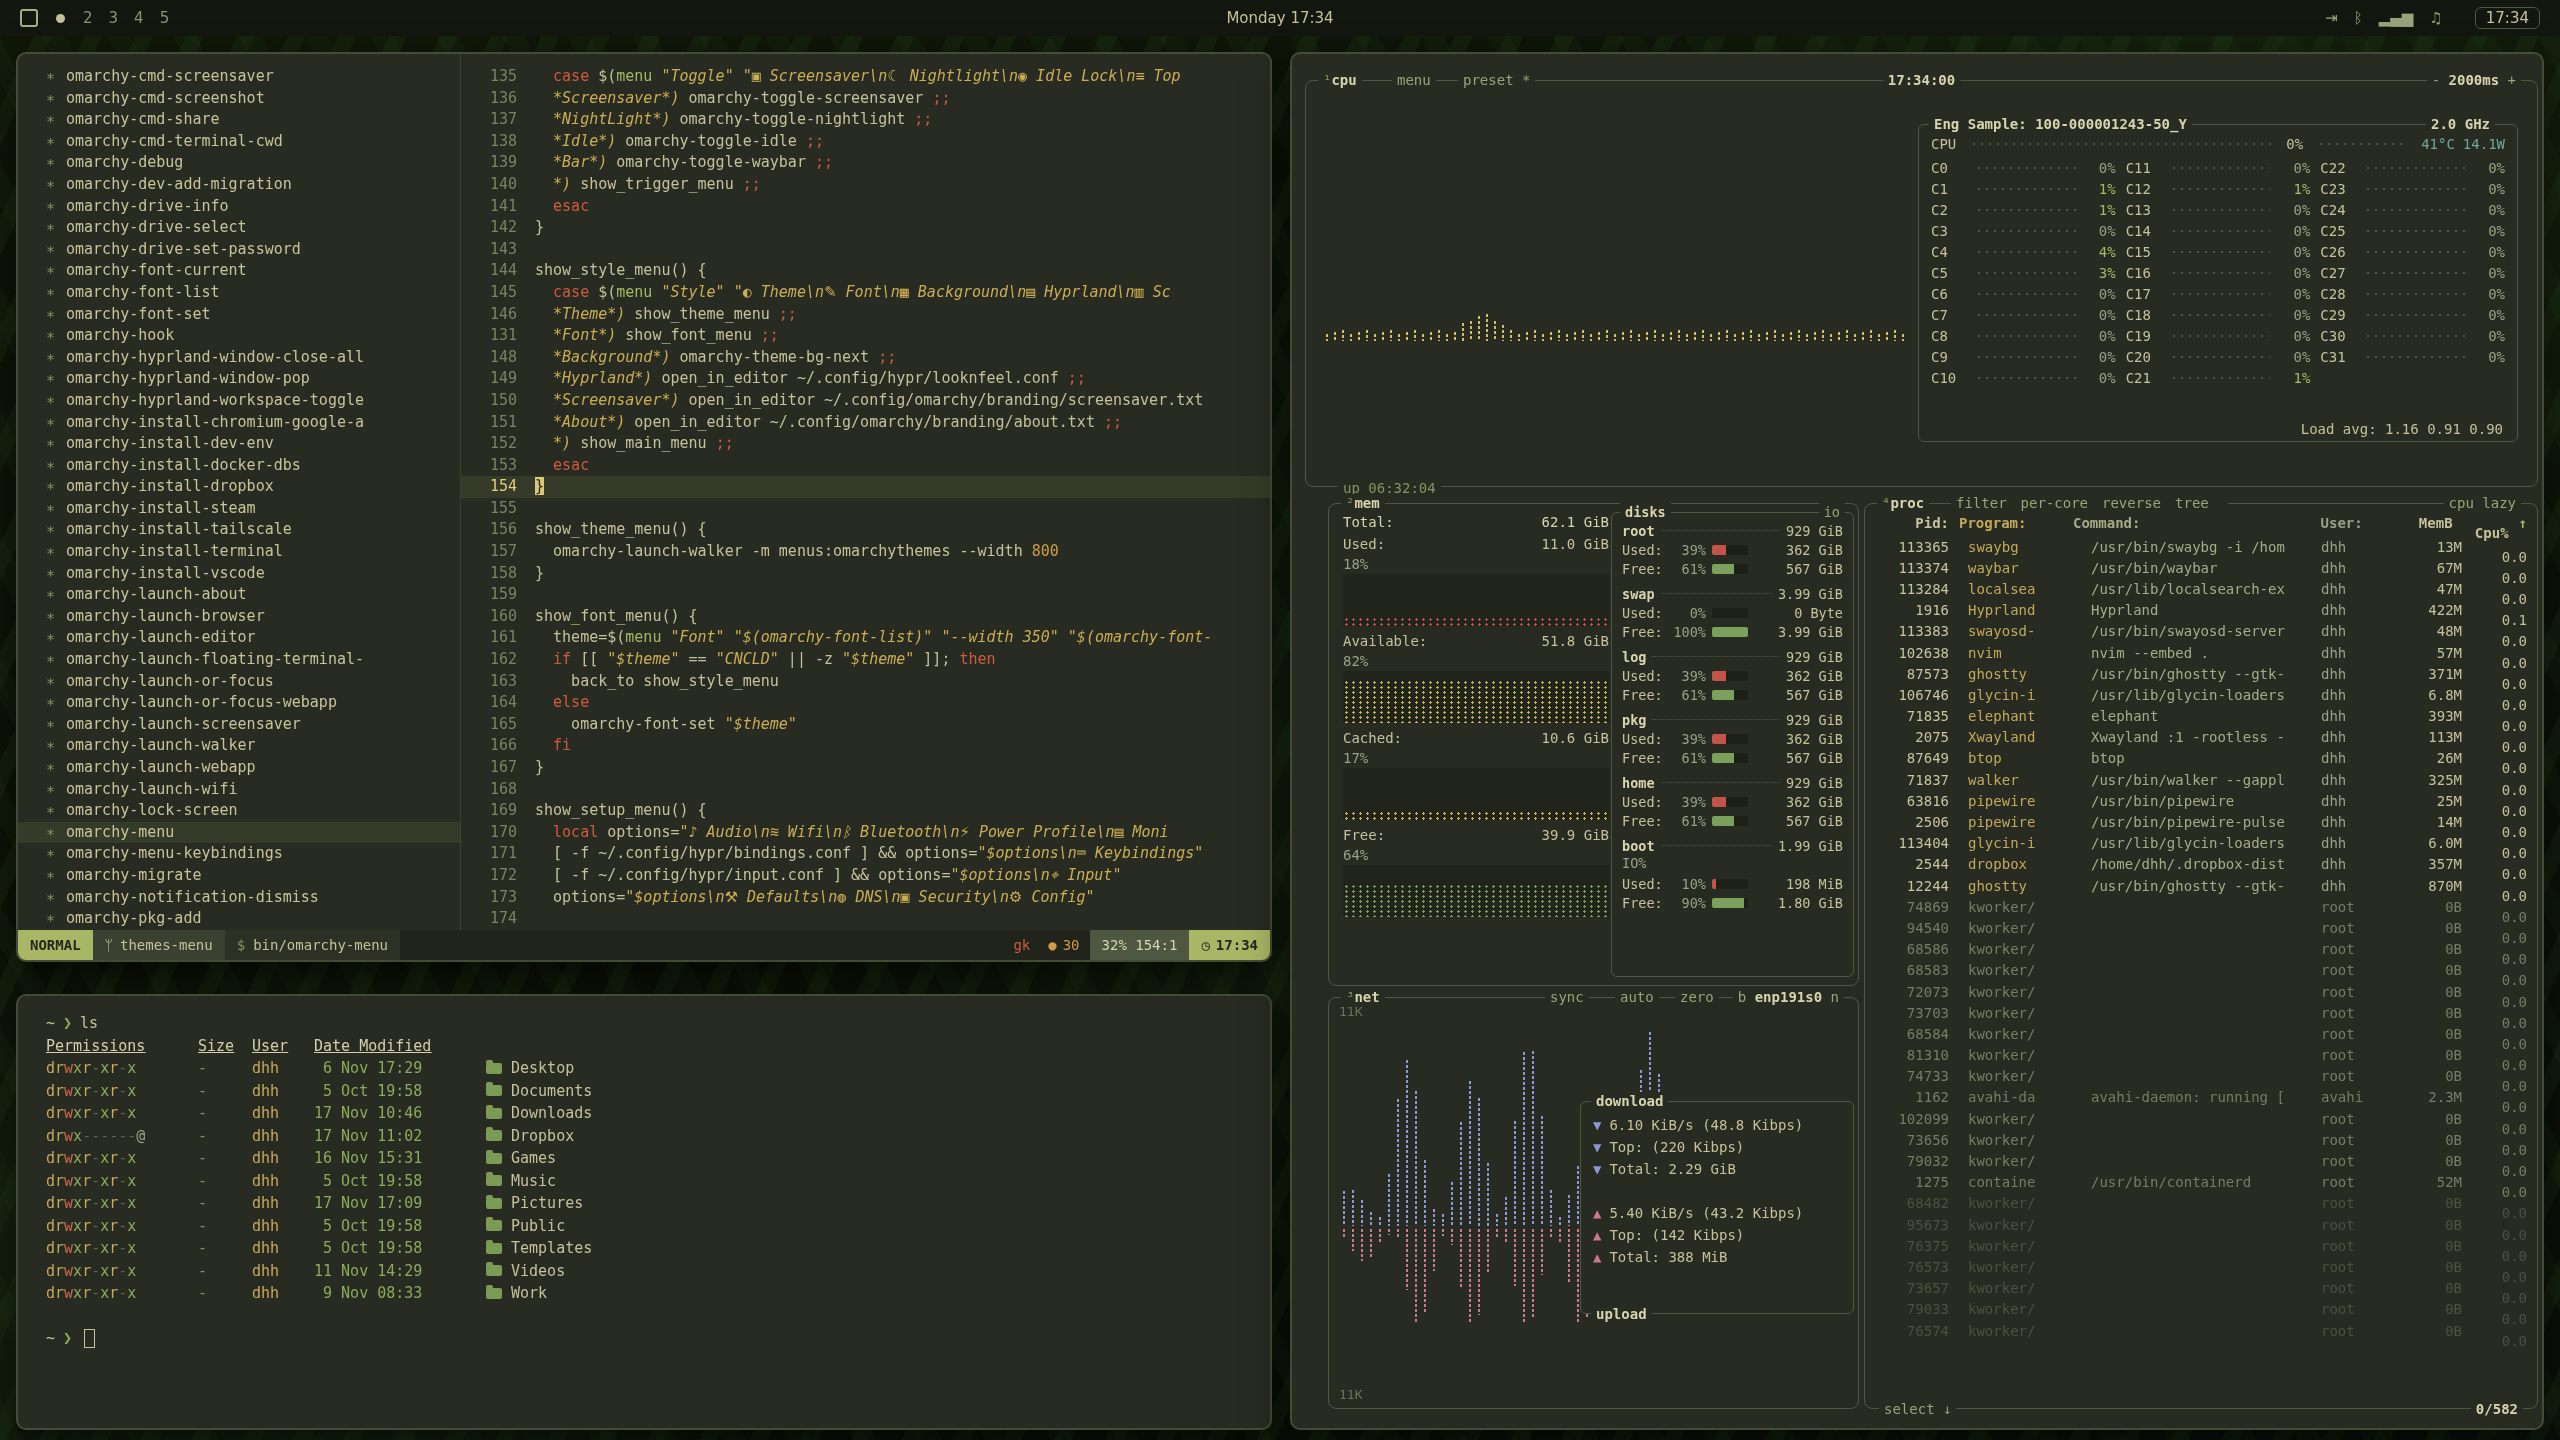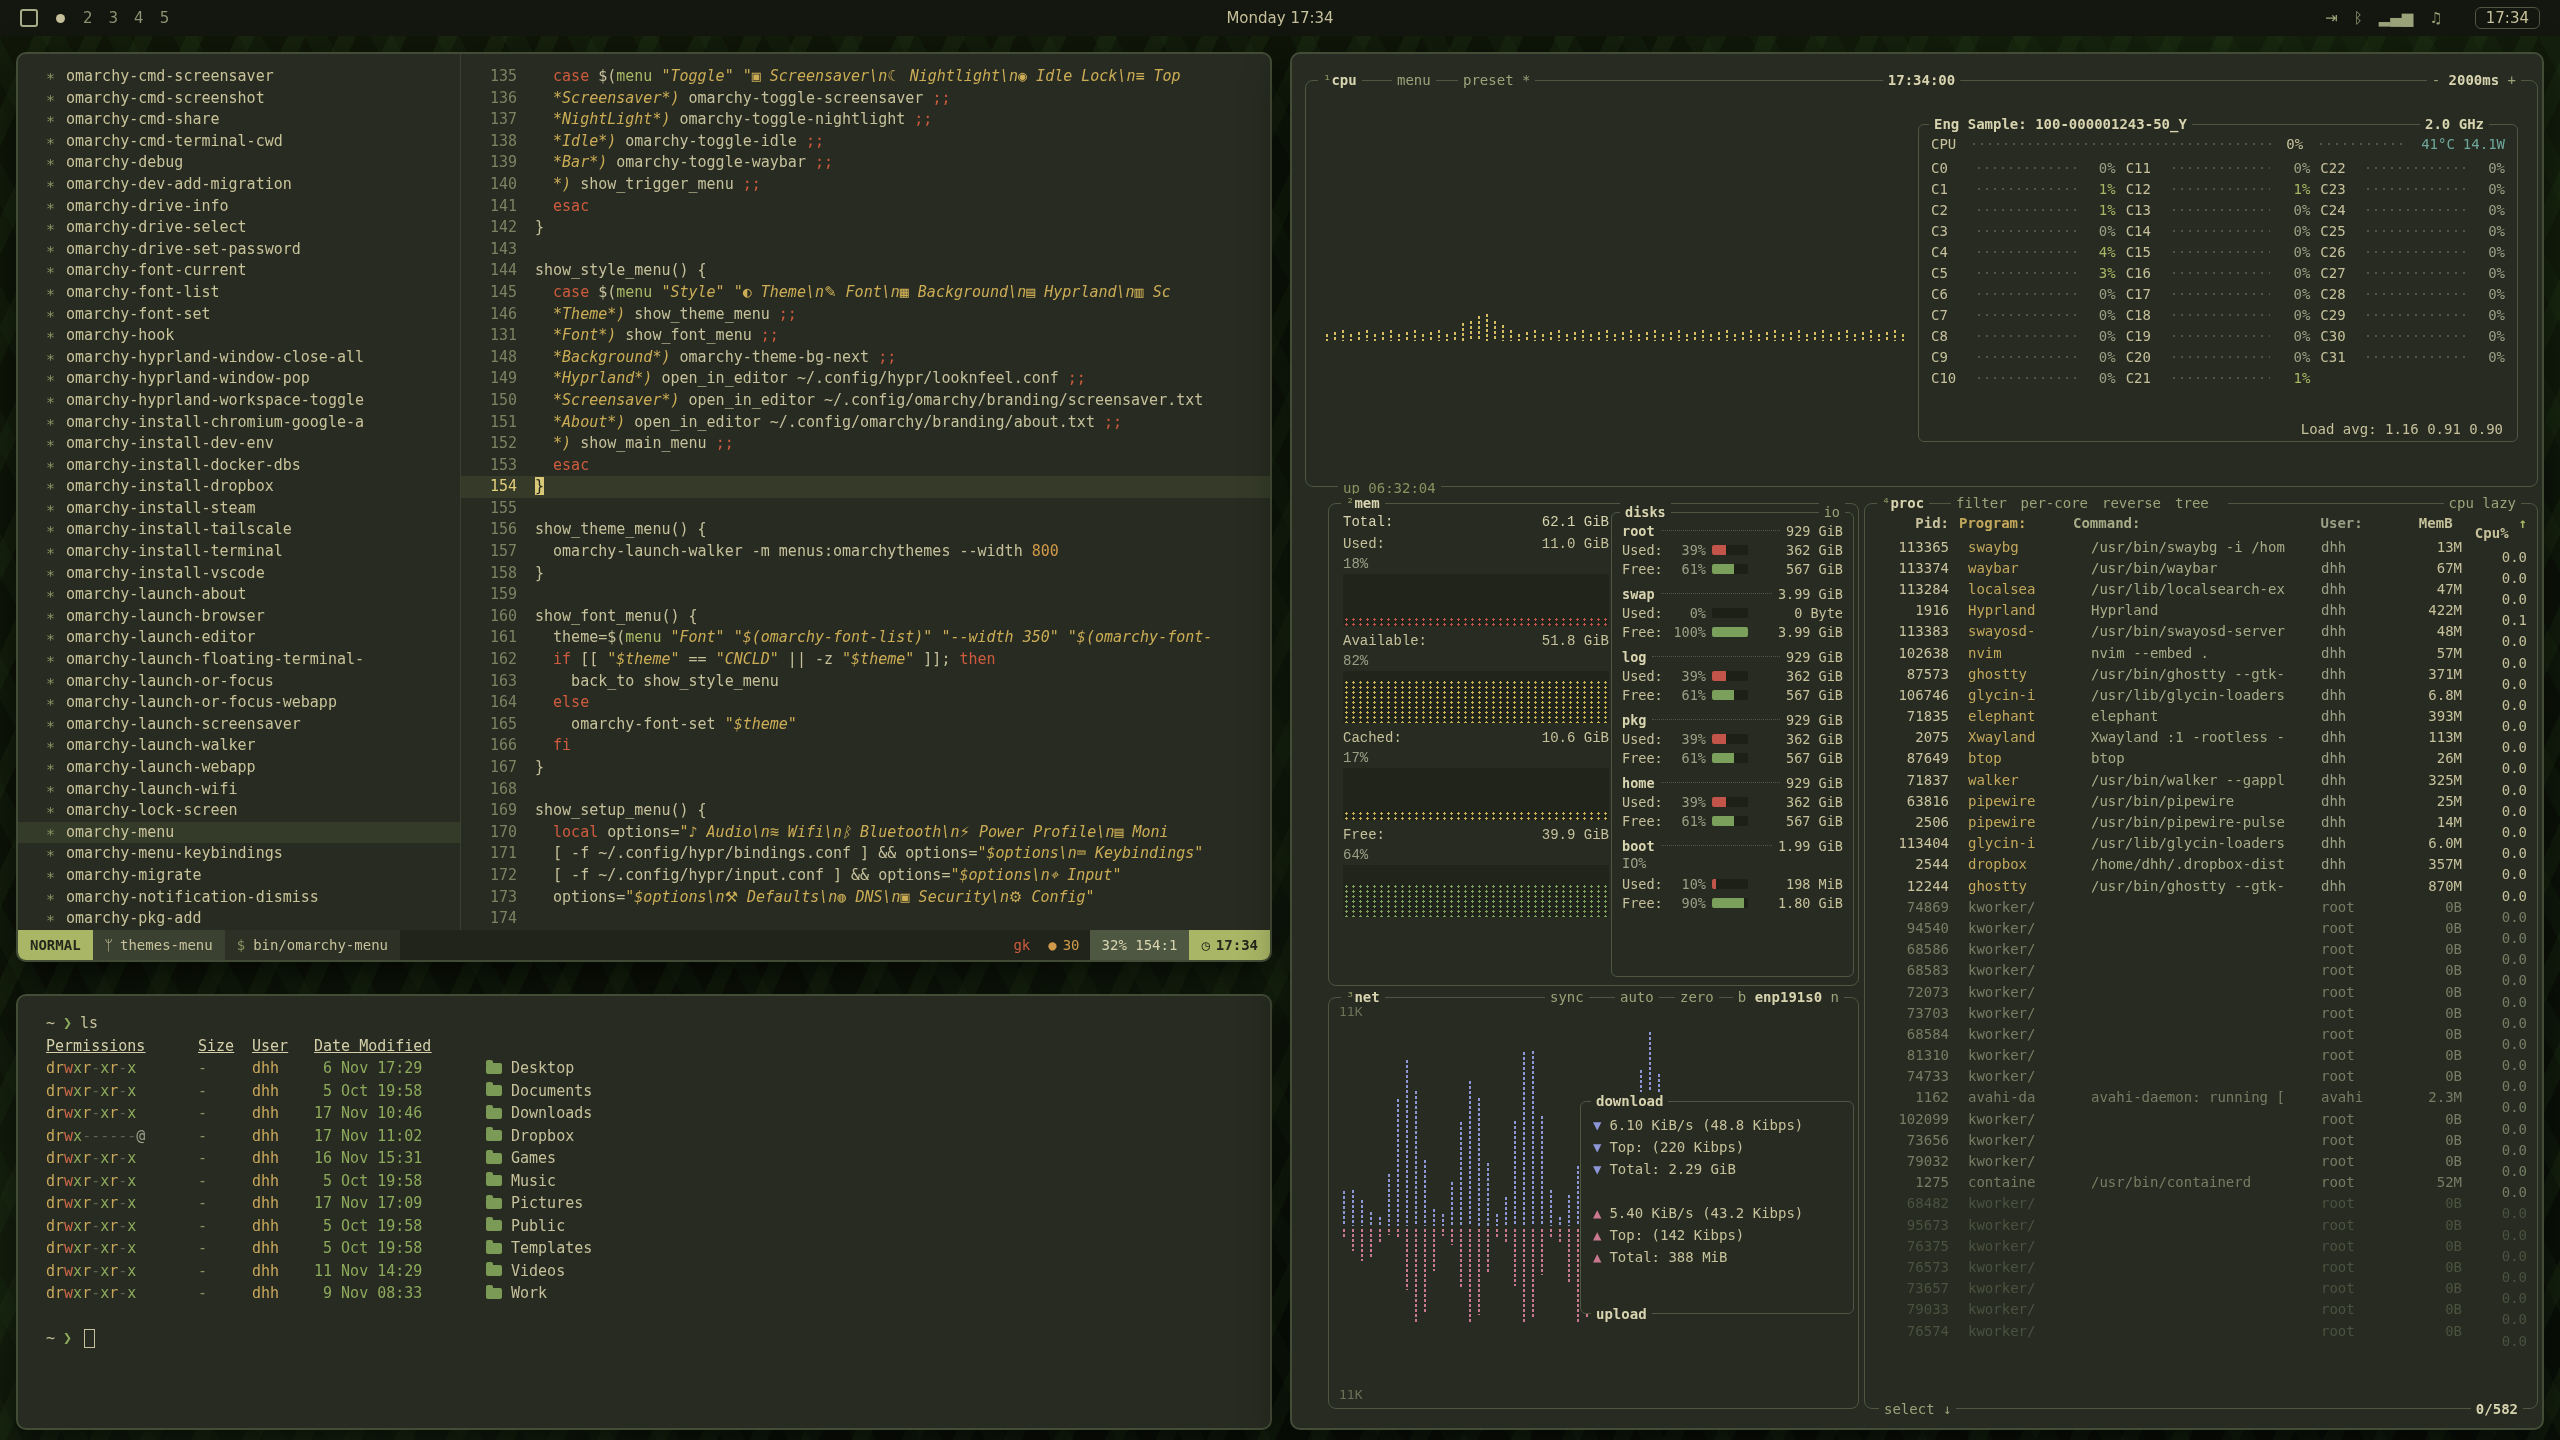--- a/index.html
+++ b/index.html
@@ -107,21 +107,21 @@
   .cpu-temp{color:#6fa79c;}
   #cores{display:flex;gap:10px;margin-top:2px;}
   .core-col{flex:1;}
   .core-row{display:flex;height:21px;align-items:center;}
   .core-label{width:38px;color:#c6c19b;}
   .core-pct{width:34px;text-align:right;color:#9aa086;}
   .core-pct.on{color:#a9b665;}
   #cpu-load{position:absolute;right:14px;bottom:4px;color:#c6c19b;}
   #cpu-up{position:absolute;left:32px;bottom:-10px;background:#272b21;padding:0 5px;color:#8a9060;}
   #mem-box{left:36px;top:449px;width:531px;height:483px;}
-  #mem-stats{position:absolute;left:14px;top:10px;width:266px;font-family:Liberation Mono, monospace;}
+  #mem-stats{position:absolute;left:14px;top:10px;width:266px;}
   .mem-total{display:flex;justify-content:space-between;height:22px;color:#d9d4b0;}
   .mem-lblrow{display:flex;justify-content:space-between;height:20px;color:#c6c19b;}
   .mem-pct{height:18px;color:#9aa086;}
   .mem-meter{height:52px;background:#20241a;border-radius:2px;position:relative;overflow:hidden;margin-bottom:7px;}
   .mem-fill{position:absolute;left:0;right:0;bottom:0;
             background-image:radial-gradient(circle,var(--c) 1.3px,rgba(0,0,0,0) 1.4px);background-size:7px 5px;}
   #disk-box{position:absolute;left:282px;top:8px;width:243px;height:465px;border:1.5px solid #4d5741;
             border-radius:6px;padding:8px 10px;box-sizing:border-box;font-size:13.5px;}
   .disk-group{margin-bottom:6px;}
   .disk-name-row{display:flex;align-items:center;height:19px;}
@@ -530,21 +530,21 @@
             <span class="bar cpu" style="height: 8px;"></span>
             <span class="bar cpu" style="height: 10px;"></span>
             <span class="bar cpu" style="height: 12px;"></span>
             <span class="bar cpu" style="height: 8px;"></span>
             <span class="bar cpu" style="height: 10px;"></span>
             <span class="bar cpu" style="height: 12px;"></span>
             <span class="bar cpu" style="height: 8px;"></span>
           </div>
         <div id="cpu-inner">
           <span class="b-label b-title" style="left:10px">Eng Sample: 100-000001243-50_Y</span>
-          <span class="b-label b-val" style="right:28px">2.0 GHz</span>
+          <span class="b-label b-val" style="right:22px">2.0 GHz</span>
           <div id="cpu-row1">
             <span>CPU</span>
             <span class="core-dots"></span>
             <span>0%</span>
             <span class="core-dots" style="max-width:90px"></span>
             <span class="cpu-temp">41°C</span>
             <span class="cpu-temp">14.1W</span>
           </div>
           <div id="cores">
             <div class="core-col" id="cores-1">

